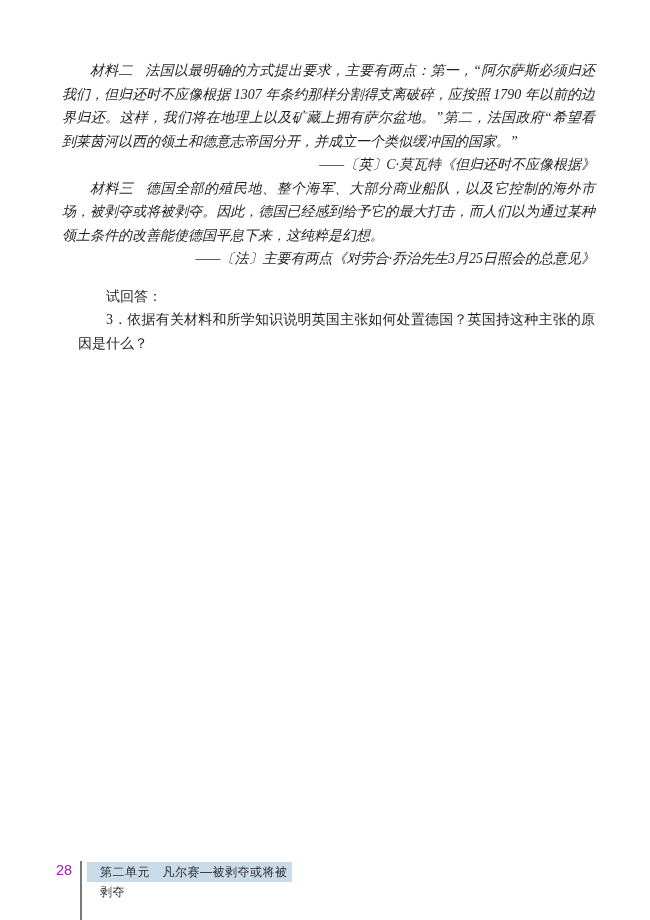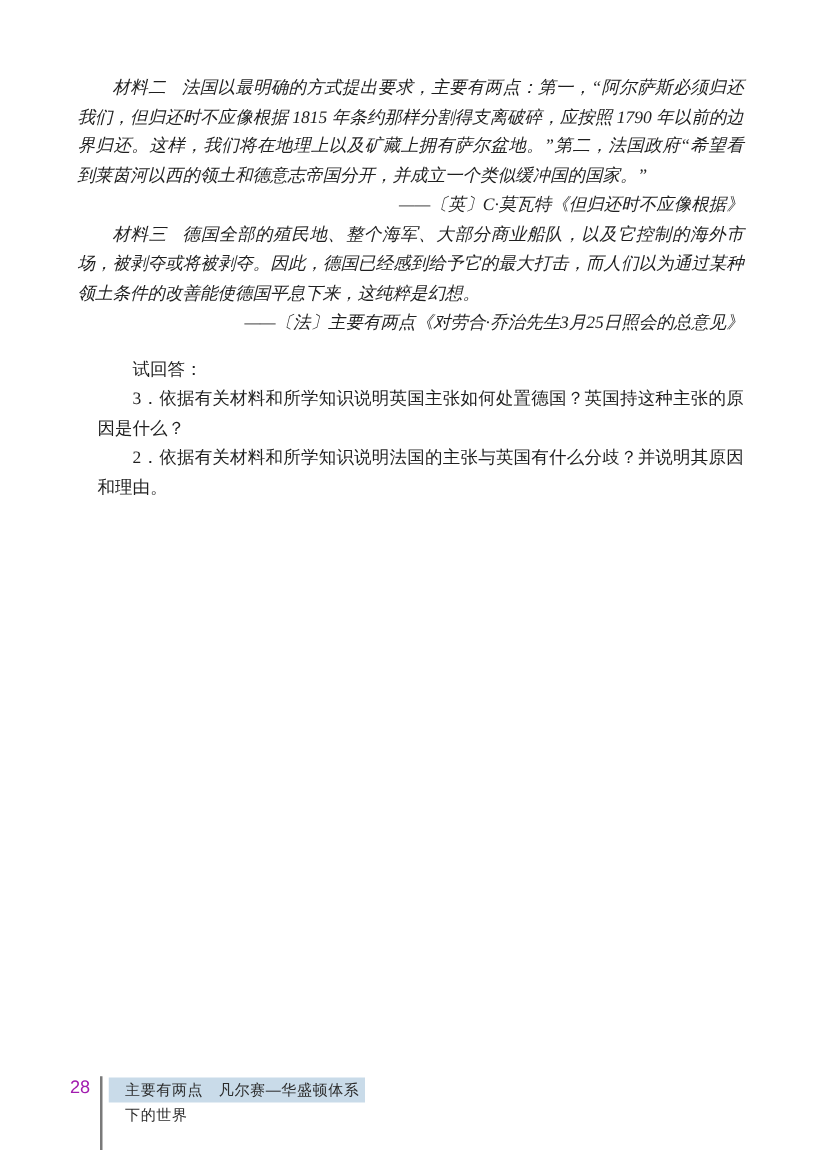--- a/index.html
+++ b/index.html
@@ -89,35 +89,34 @@
     color: #2b2b2b;
   }
 </style>
 </head>
 <body>
 
 <div class="page">
 
   <div class="content">
 
-    <p class="kai para"><span class="mat-label">材料二</span><span>法国以最明确的方式提出要求，主要有两点：第一，“阿尔萨斯必须归还我们，但归还时不应像根据 1815 年条约那样分割得支离破碎，应按照 1790 年以前的边界归还。这样，我们将在地理上以及矿藏上拥有萨尔盆地。”第二，法国政府“希望看到莱茵河以西的领土和德意志帝国分开，并成立一个类似缓冲国的国家。”</span></p>
+    <p class="kai para"><span class="mat-label">材料二</span><span>法国以最明确的方式提出要求，主要有两点：第一，“阿尔萨斯必须归还我们，但归还时不应像根据 1307 年条约那样分割得支离破碎，应按照 1790 年以前的边界归还。这样，我们将在地理上以及矿藏上拥有萨尔盆地。”第二，法国政府“希望看到莱茵河以西的领土和德意志帝国分开，并成立一个类似缓冲国的国家。”</span></p>
 
     <p class="kai source">——〔英〕C·莫瓦特《但归还时不应像根据》</p>
 
     <p class="kai para"><span class="mat-label">材料三</span><span>德国全部的殖民地、整个海军、大部分商业船队，以及它控制的海外市场，被剥夺或将被剥夺。因此，德国已经感到给予它的最大打击，而人们以为通过某种领土条件的改善能使德国平息下来，这纯粹是幻想。</span></p>
 
     <p class="kai source">——〔法〕主要有两点《对劳合·乔治先生3月25日照会的总意见》</p>
 
     <div class="answers">
       <p>试回答：</p>
       <p>3．依据有关材料和所学知识说明英国主张如何处置德国？英国持这种主张的原因是什么？</p>
-      <p>2．依据有关材料和所学知识说明法国的主张与英国有什么分歧？并说明其原因和理由。</p>
     </div>
 
   </div>
 
   <div class="footer">
     <span class="page-num">28</span>
     <span class="footer-rule"></span>
-    <span class="unit-bar" style="background: rgb(201, 219, 233);">主要有两点　凡尔赛—华盛顿体系下的世界</span>
+    <span class="unit-bar" style="background: rgb(201, 219, 233);">第二单元　凡尔赛—被剥夺或将被剥夺</span>
   </div>
 
 </div>
 
 </body></html>

